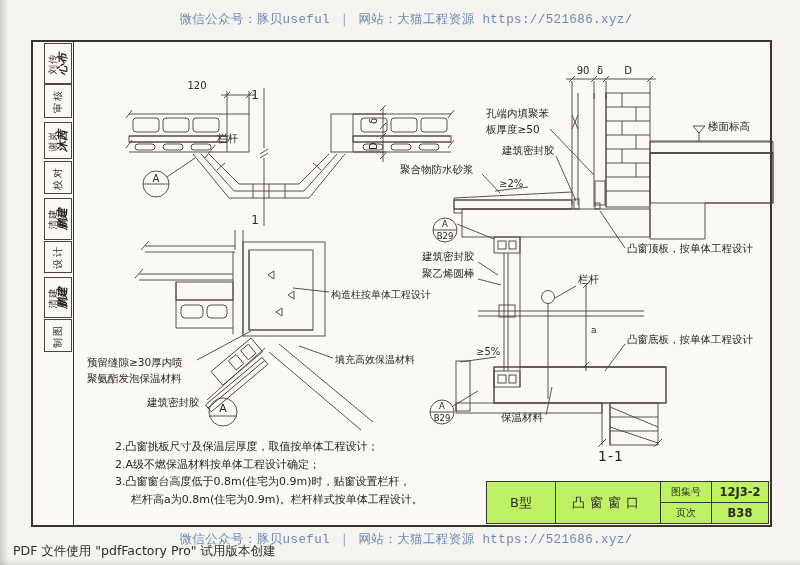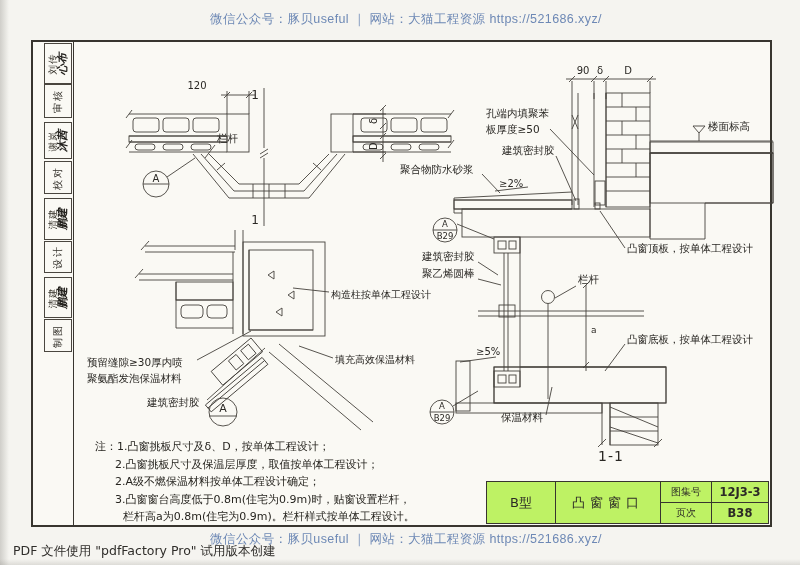--- a/index.html
+++ b/index.html
@@ -3,36 +3,36 @@
 <meta charset="utf-8">
 <style>
   html,body{margin:0;padding:0;background:#e8e7e3;}
   .stage{position:relative;width:800px;height:565px;background:#f5f4f0;overflow:hidden;
          font-family:"DejaVu Sans",sans-serif;color:#2c2a26;}
   .edge-l{position:absolute;left:0;top:0;width:9px;height:100%;
           background:linear-gradient(90deg,rgba(110,108,102,.28),rgba(110,108,102,0));}
   .edge-b{position:absolute;left:0;bottom:0;width:100%;height:6px;
           background:linear-gradient(0deg,rgba(110,108,102,.18),rgba(110,108,102,0));}
   .toplink,.botlink{position:absolute;left:12px;right:0;text-align:center;
-          font-family:Liberation Sans, sans-serif;font-size:12.5px;color:#6d88b5;letter-spacing:.4px;}
+          font-family:Liberation Mono, monospace;font-size:12.5px;color:#6d88b5;letter-spacing:.4px;}
   .toplink{top:11px}.botlink{top:531px}
   .pdfline{position:absolute;left:13px;top:543px;font-size:12.5px;color:#2f2d2a;}
   .sheet{position:absolute;left:31px;top:40px;width:741px;height:487px;
          border:2px solid #38352f;background:#faf9f4;box-sizing:border-box;}
   .strip{position:absolute;left:0;top:0;width:41px;height:100%;border-right:1.5px solid #38352f;box-sizing:border-box;}
   .cell{position:absolute;left:11px;width:28px;border:1px solid #4a463f;box-sizing:border-box;
         display:flex;align-items:center;justify-content:center;overflow:hidden;}
   .vrot{transform:rotate(-90deg);white-space:nowrap;text-align:center;line-height:10px;}
   .pr{font-size:9.5px;color:#3a372f;letter-spacing:1px;}
   .sc{font-size:11px;font-weight:700;font-style:italic;color:#24221e;
       font-family:"DejaVu Serif",serif;letter-spacing:0;}
   .lab{font-size:10px;color:#33302a;letter-spacing:2px;}
   .notes{position:absolute;left:62px;top:396px;width:380px;font-size:11px;line-height:17.5px;
          color:#26241f;font-weight:500;}
-  .notes .n2{margin-left:20px}.notes .n5{margin-left:28px}
+  .notes .n2{margin-left:20px}.notes .n5{margin-left:36px}
   .tb{position:absolute;left:453px;top:439px;width:283px;height:43px;border:1.6px solid #38352f;
       box-sizing:border-box;display:flex;background:#bef264;}
   .tb>div{display:flex;align-items:center;justify-content:center;}
   .tb1{width:68px;border-right:1.3px solid #38352f;font-size:13px;}
   .tb2{width:104px;border-right:1.3px solid #38352f;font-size:13px;letter-spacing:5px;}
   .tb3{flex:1;flex-direction:column;align-items:stretch !important;}
   .tbrow{flex:1;display:flex;}
   .tbrow.second{border-top:1.3px solid #38352f;}
   .tbl{width:50px;border-right:1.3px solid #38352f;font-size:10px;display:flex;align-items:center;justify-content:center;}
   .tbv{flex:1;font-size:11.5px;font-weight:600;display:flex;align-items:center;justify-content:center;}
@@ -396,34 +396,33 @@
         <text x="78" y="300" class="t-dim">≥5%</text>
         <text x="193" y="278" style="font-size:9px">a</text>
         <text x="103" y="366">保温材料</text>
         <text class="t-bub" x="44" y="354">A</text>
         <text class="t-bub" x="44" y="366">B29</text>
         <text class="t-cap" x="213" y="406">1-1</text>
       </g>
     </svg>
 
     <div class="notes">
-      <div>注：1.凸窗挑板尺寸及δ、D，按单体工程设计；</div>
       <div class="n2">2.凸窗挑板尺寸及保温层厚度，取值按单体工程设计；</div>
       <div class="n2">2.A级不燃保温材料按单体工程设计确定；</div>
       <div class="n2">3.凸窗窗台高度低于0.8m(住宅为0.9m)时，贴窗设置栏杆，</div>
       <div class="n5">栏杆高a为0.8m(住宅为0.9m)。栏杆样式按单体工程设计。</div>
     </div>
 
     <div class="tb">
       <div class="tb1">B型</div>
       <div class="tb2">凸窗窗口</div>
       <div class="tb3">
         <div class="tbrow">
           <div class="tbl">图集号</div>
-          <div class="tbv">12J3-3</div>
+          <div class="tbv">12J3-2</div>
         </div>
         <div class="tbrow second">
           <div class="tbl">页次</div>
           <div class="tbv">B38</div>
         </div>
       </div>
     </div>
   </div>
 
   <div class="botlink">微信公众号：豚贝useful ｜ 网站：大猫工程资源 https://521686.xyz/</div>

